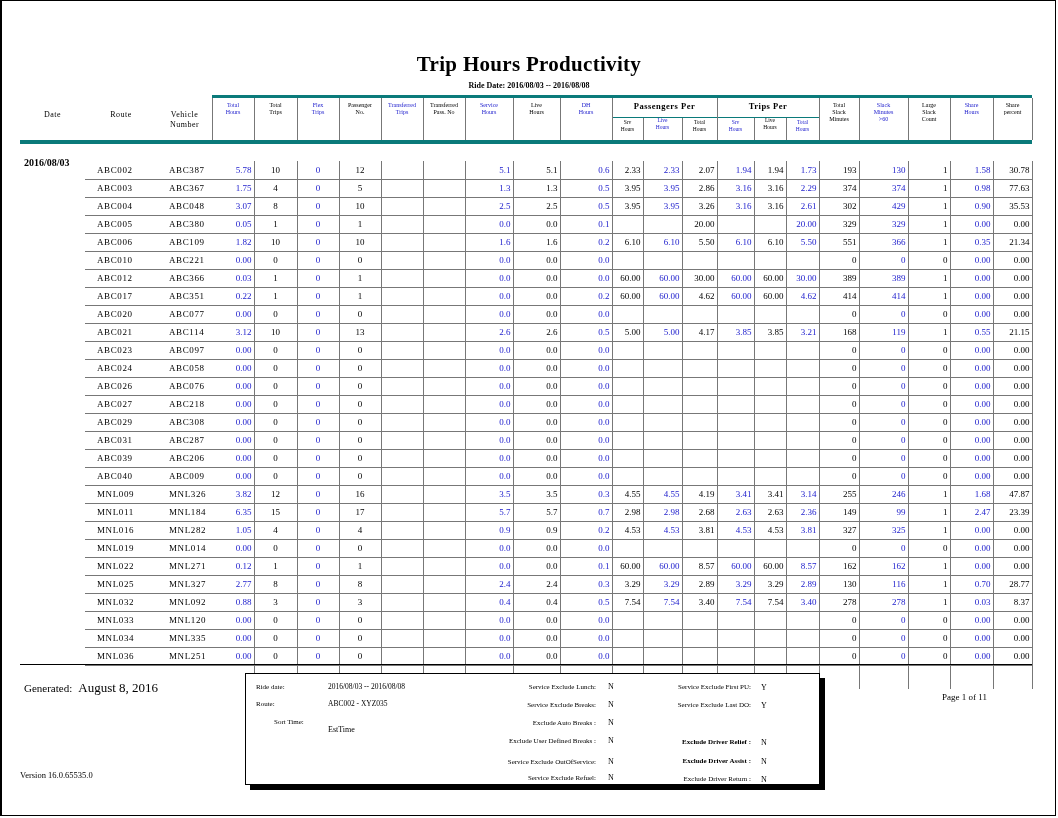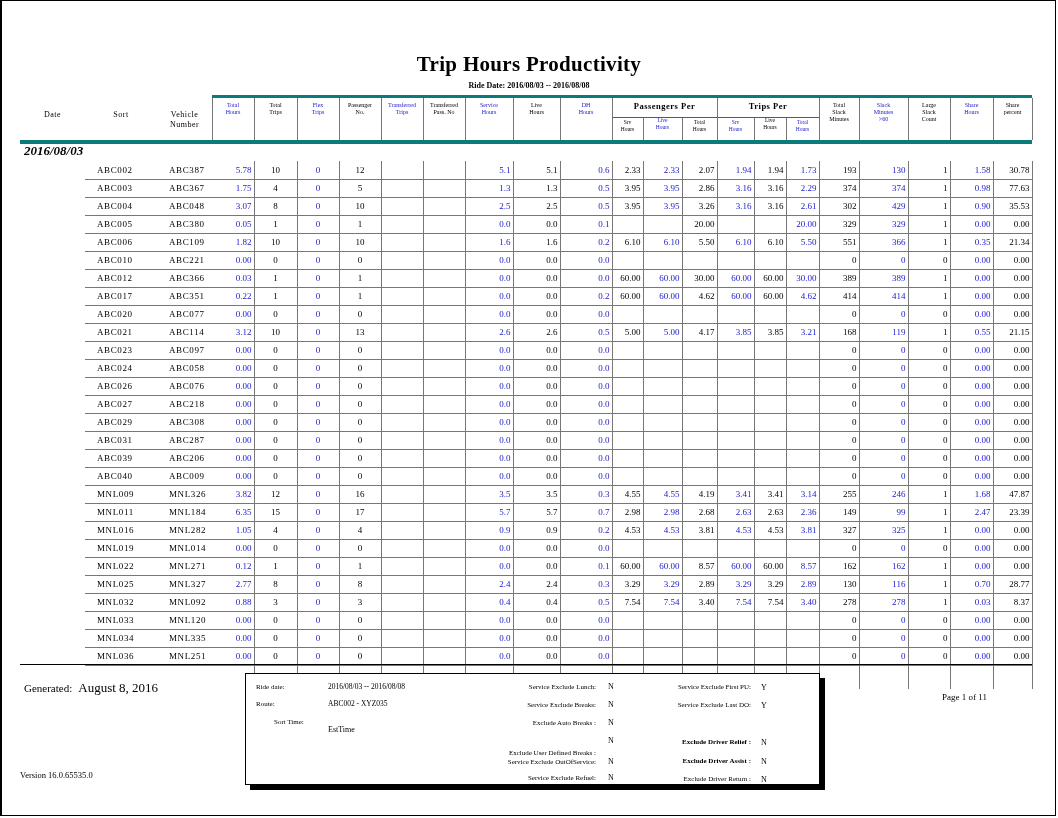--- a/index.html
+++ b/index.html
@@ -24,21 +24,21 @@
   .sub-h { position:absolute; top:119px; font-size:5.5px; line-height:6.5px; text-align:center; }
   
   .tbl { position:absolute; left:85px; top:149px; border-collapse:collapse; table-layout:fixed;margin-top:12px; }
   .tbl td { height:18px; padding:0 2px; font-size:9px; box-sizing:border-box;
             border-bottom:1px solid #777; white-space:nowrap; overflow:hidden; }
   .tbl td.num { text-align:right; border-right:1px solid #777; }
   .tbl td.ctr { text-align:center; border-right:1px solid #777; }
   .tbl td.txt { text-align:left; padding-left:12px; letter-spacing:0.6px; }
   .tbl td.blue { color:#1a1acc; }
   .tbl tr.spacer td { height:24px; border-bottom:none; }
-  .date-label { position:absolute; left:24px; top:143px; font-size:13px; font-weight:bold;font-style:italic; }
+  .date-label { position:absolute; left:24px; top:157px; font-size:10px; font-weight:bold; }
   .bottom-rule { position:absolute; left:20px; top:664px; width:1012px; height:1px; background:#000; }
   
   .generated { position:absolute; left:24px; top:680px; font-size:11px; }
   .generated .gv { font-size:13px; margin-left:6px; }
   .version { position:absolute; left:20px; top:770px; font-size:8.5px; }
   .page-no { position:absolute; left:942px; top:692px; font-size:9px; }
   .param-box { position:absolute; left:245px; top:673px; width:575px; height:112px;
                border:1px solid #000; background:#fff; box-shadow:5px 5px 0 #000; box-sizing:border-box; }
   .pl { position:absolute; font-size:7px; }
   .pv { position:absolute; font-size:8px; }
@@ -48,21 +48,21 @@
 <body>
 
 <div class="frame"></div>
 
 <div class="title">Trip Hours Productivity</div>
 <div class="subtitle">Ride Date:  2016/08/03 -- 2016/08/08</div>
 
 <div>
   <div class="hdr-teal-top"></div>
   <div class="left-head" style="left:20px;width:65px;">Date</div>
-  <div class="left-head" style="left:85px;width:72px;">Sort</div>
+  <div class="left-head" style="left:85px;width:72px;">Route</div>
   <div class="left-head" style="left:157px;width:55px;top:110px;">
     <div>Vehicle</div>
     <div>Number</div>
   </div>
 
   <div class="hcell blue" style="left:212px;width:42px;">
     <div>Total</div>
       <div>Hours</div>
     </div>
   <div class="hcell" style="left:254px;width:43px;">
@@ -920,21 +920,21 @@
   <div class="pv" style="left:82px;top:25px;font-size:7.5px;">ABC002  - XYZ035</div>
   <div class="pl" style="left:28px;top:44px;">Sort Time:</div>
   <div class="pv" style="left:82px;top:36px;margin-top:15px;">EstTime</div>
   <div id="param-left">
       <div class="pr" style="right: 223px; top: 9px; width: 180px;">Service Exclude Lunch:</div>
       <div class="pv" style="left: 362px; top: 8px;">N</div>
       <div class="pr" style="right: 223px; top: 27px; width: 180px;">Service Exclude Breaks:</div>
       <div class="pv" style="left: 362px; top: 26px;">N</div>
       <div class="pr" style="right: 223px; top: 45px; width: 180px;">Exclude Auto Breaks :</div>
       <div class="pv" style="left: 362px; top: 44px;">N</div>
-      <div class="pr" style="right: 223px; top: 63px; width: 180px; margin-top: 12px;">Exclude User Defined Breaks :</div>
+      <div class="pr" style="right: 223px; top: 63px; width: 180px;">Exclude User Defined Breaks :</div>
       <div class="pv" style="left: 362px; top: 62px;">N</div>
       <div class="pr" style="right: 223px; top: 84px; width: 180px;">Service Exclude OutOfService:</div>
       <div class="pv" style="left: 362px; top: 83px;">N</div>
       <div class="pr" style="right: 223px; top: 100px; width: 180px;">Service Exclude Refuel:</div>
       <div class="pv" style="left: 362px; top: 99px;">N</div>
     </div>
   <div id="param-right">
       <div class="pr" style="right: 68px; top: 9px; width: 180px;">Service Exclude First PU:</div>
       <div class="pv" style="left: 515px; top: 9px;">Y</div>
       <div class="pr" style="right: 68px; top: 27px; width: 180px;">Service Exclude Last DO:</div>

